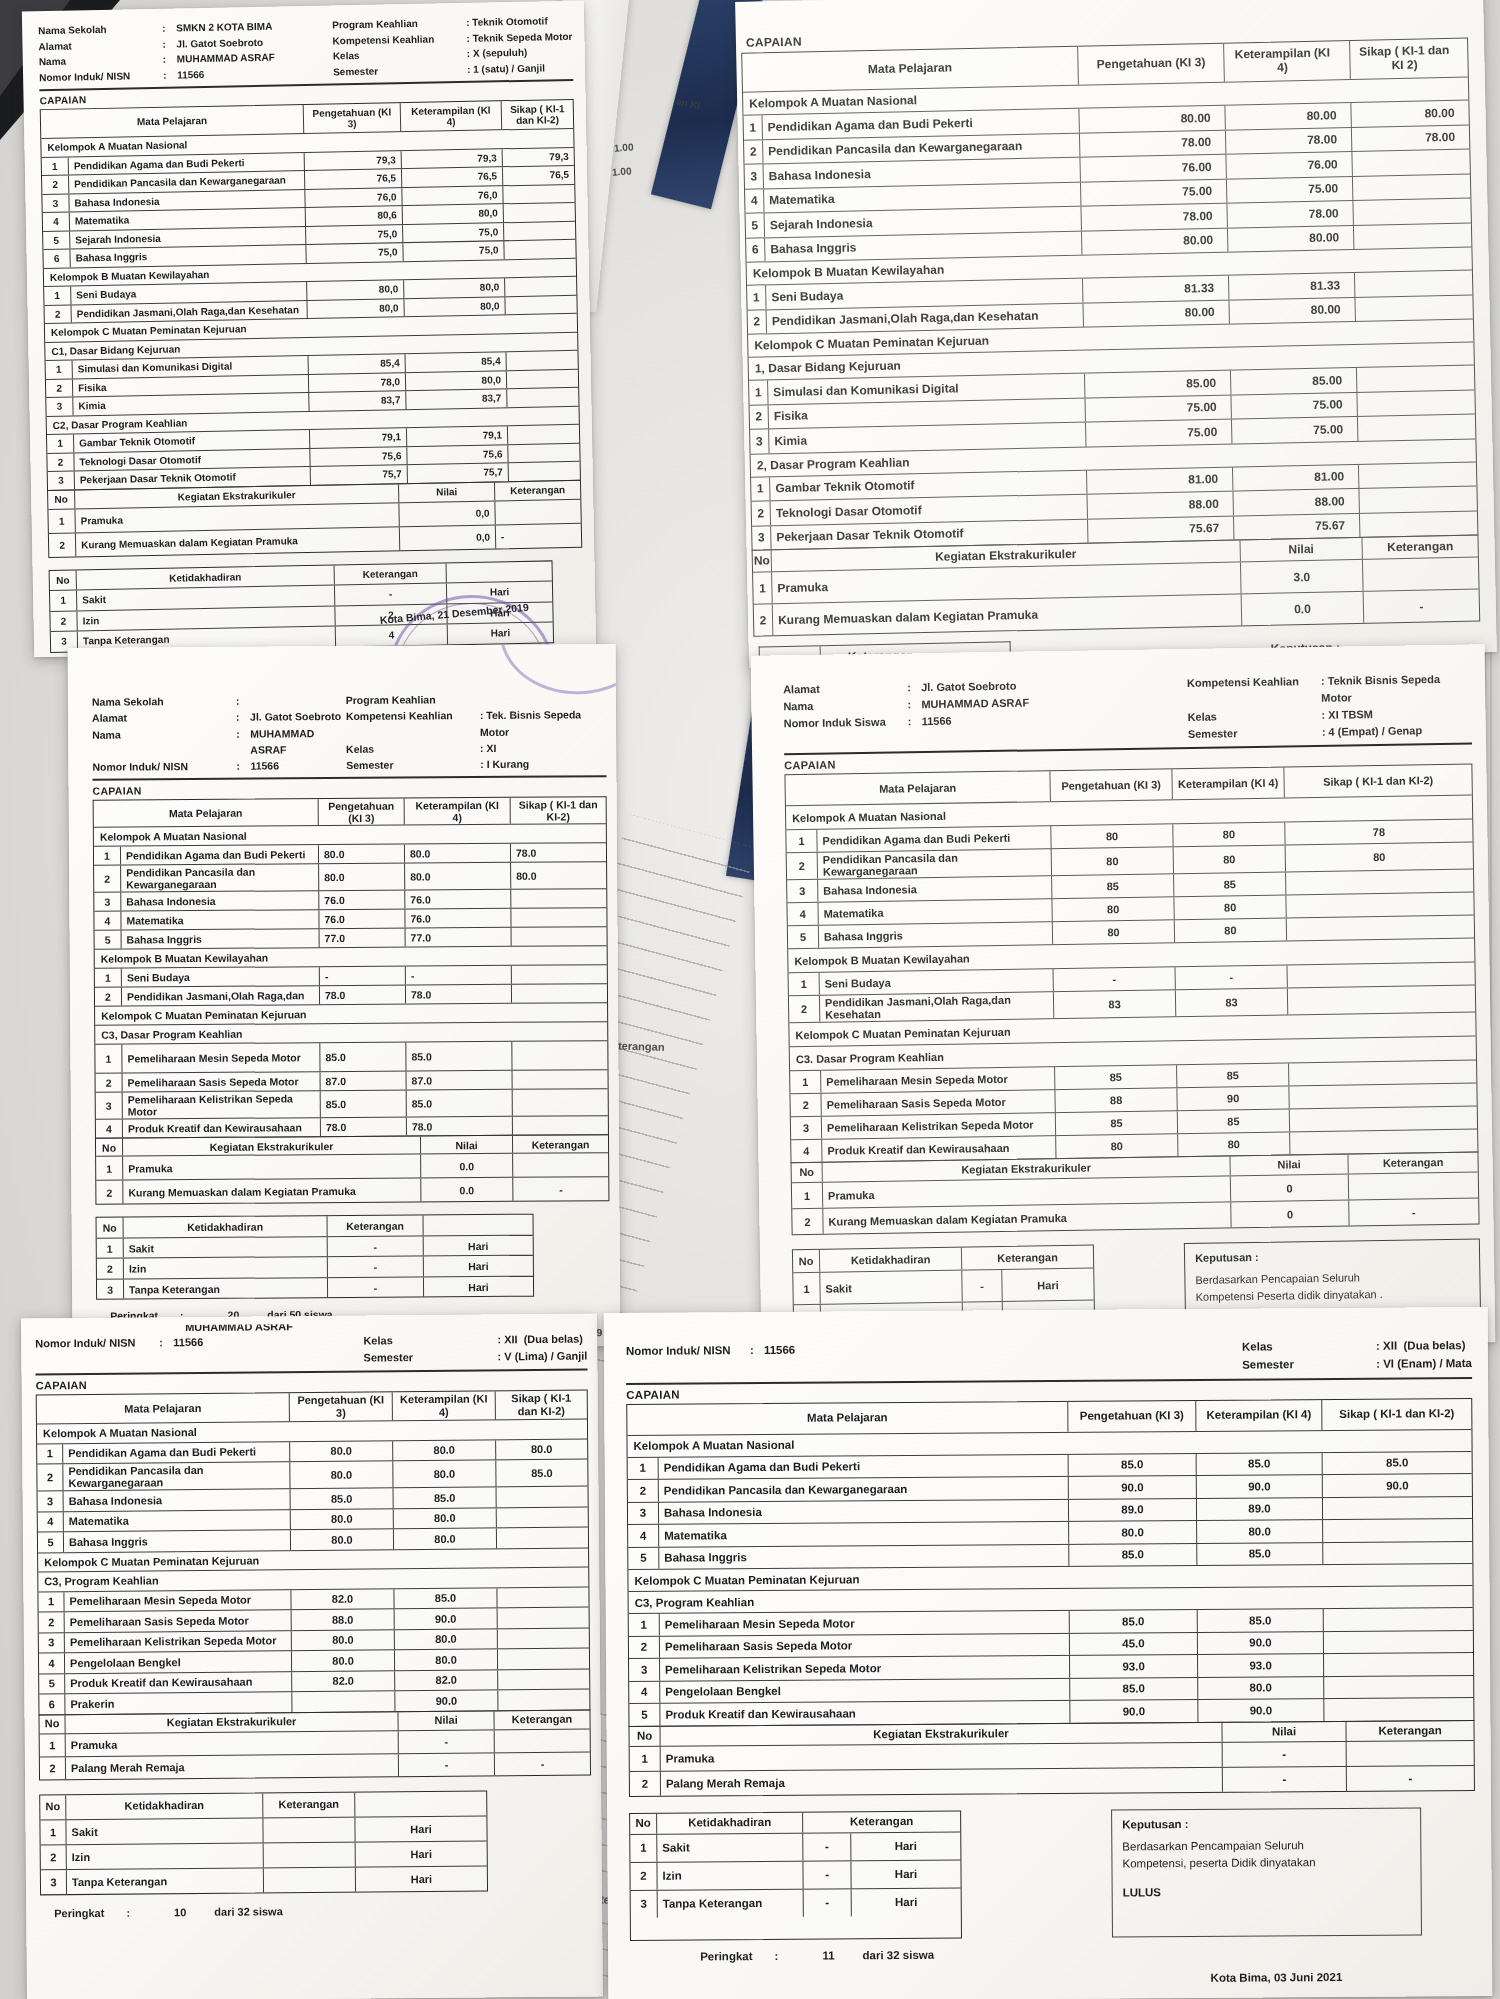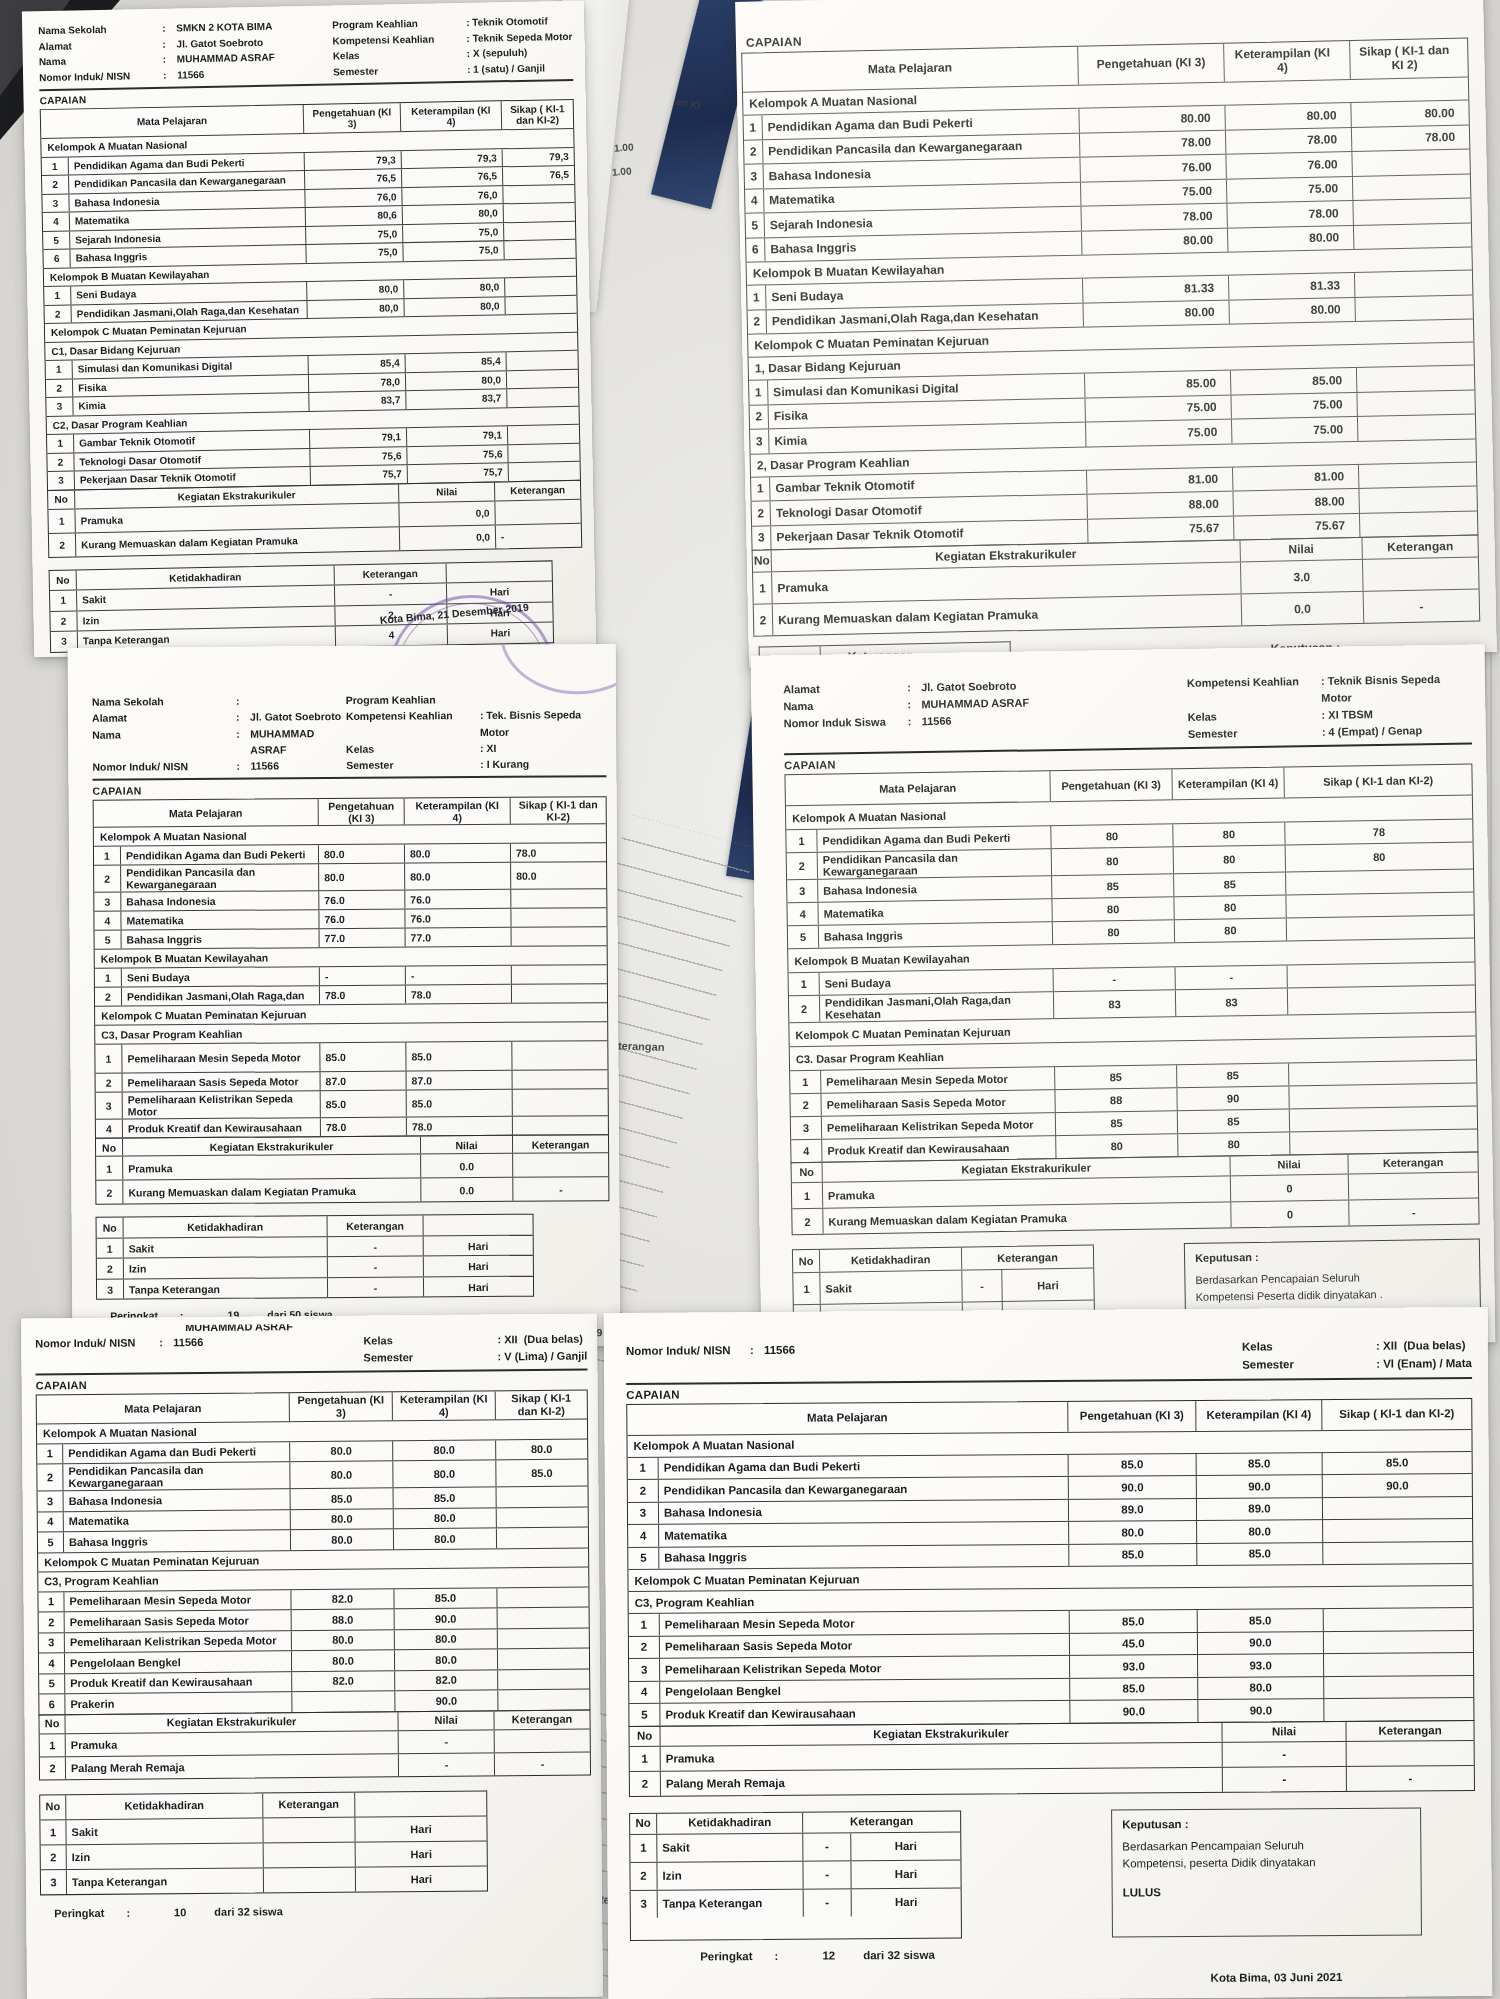--- a/index.html
+++ b/index.html
@@ -729,21 +729,21 @@
       <div class="trow">
         <div class="cell c0">3</div>
         <div class="cell c1">Tanpa Keterangan</div>
         <div class="cell c2">-</div>
         <div class="cell c3">Hari</div>
       </div>
     </div>
   <div class="rank">
     <span>Peringkat</span>
     <span class="rcolon">:</span>
-    <span class="rval">19</span>
+    <span class="rval">20</span>
     <span class="rof">dari 50 siswa</span>
   </div>
   <div class="foot3">
     <span class="date3">Kota Bima,   19 Desember 2019</span>
 
     <span class="kepala">Kepala Sekolah</span>
     <div class="ring"></div>
 
   </div>
 </section>
@@ -1250,17 +1250,17 @@
       <div class="kline">Berdasarkan Pencampaian Seluruh</div>
       <div class="kline">Kompetensi, peserta Didik dinyatakan</div>
       <div class="kdecision">
         <span>LULUS</span>
       </div>
     </div>
   </div>
   <div class="rank">
     <span>Peringkat</span>
     <span class="rcolon">:</span>
-    <span class="rval">12</span>
+    <span class="rval">11</span>
     <span class="rof">dari 32 siswa</span>
   </div>
   <div class="date6">Kota Bima,  03 Juni 2021</div>
 </section>
 
 </body></html>

